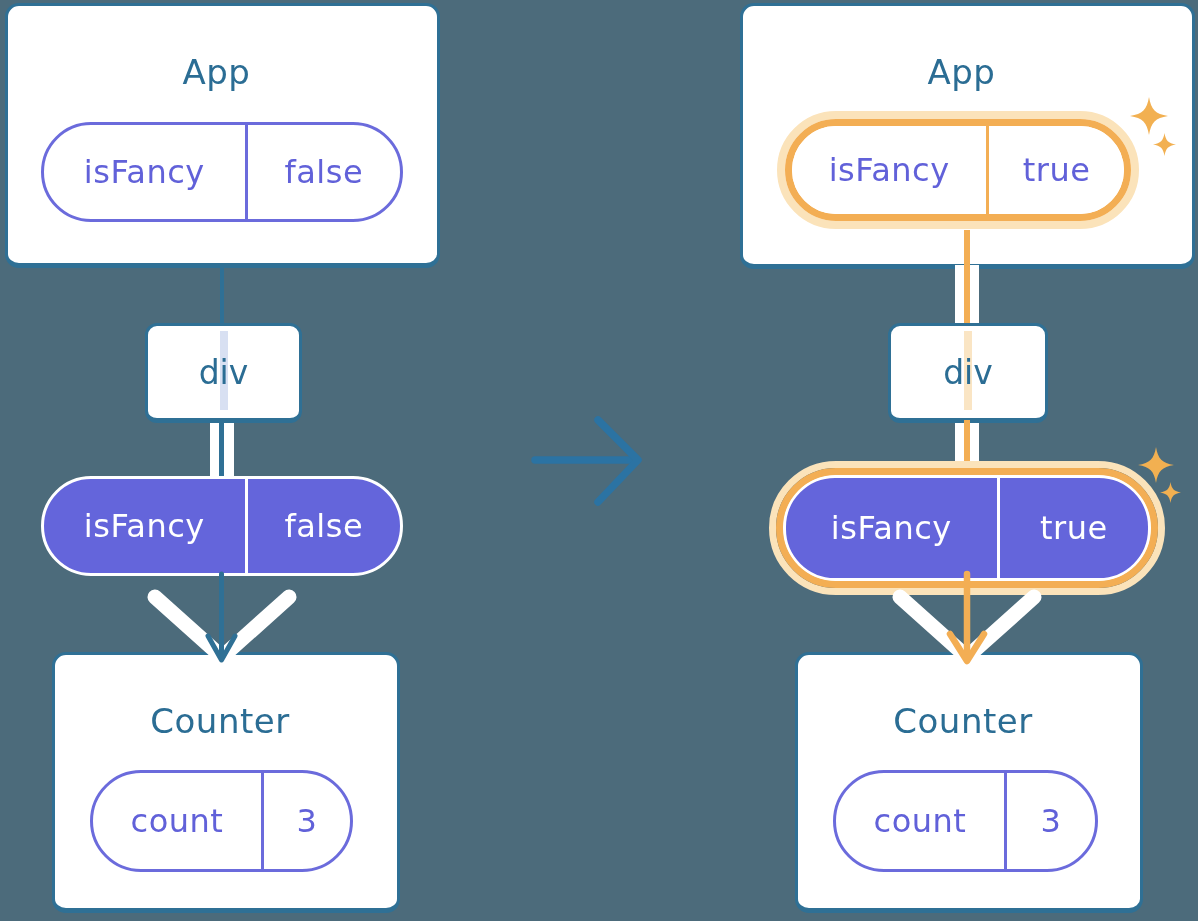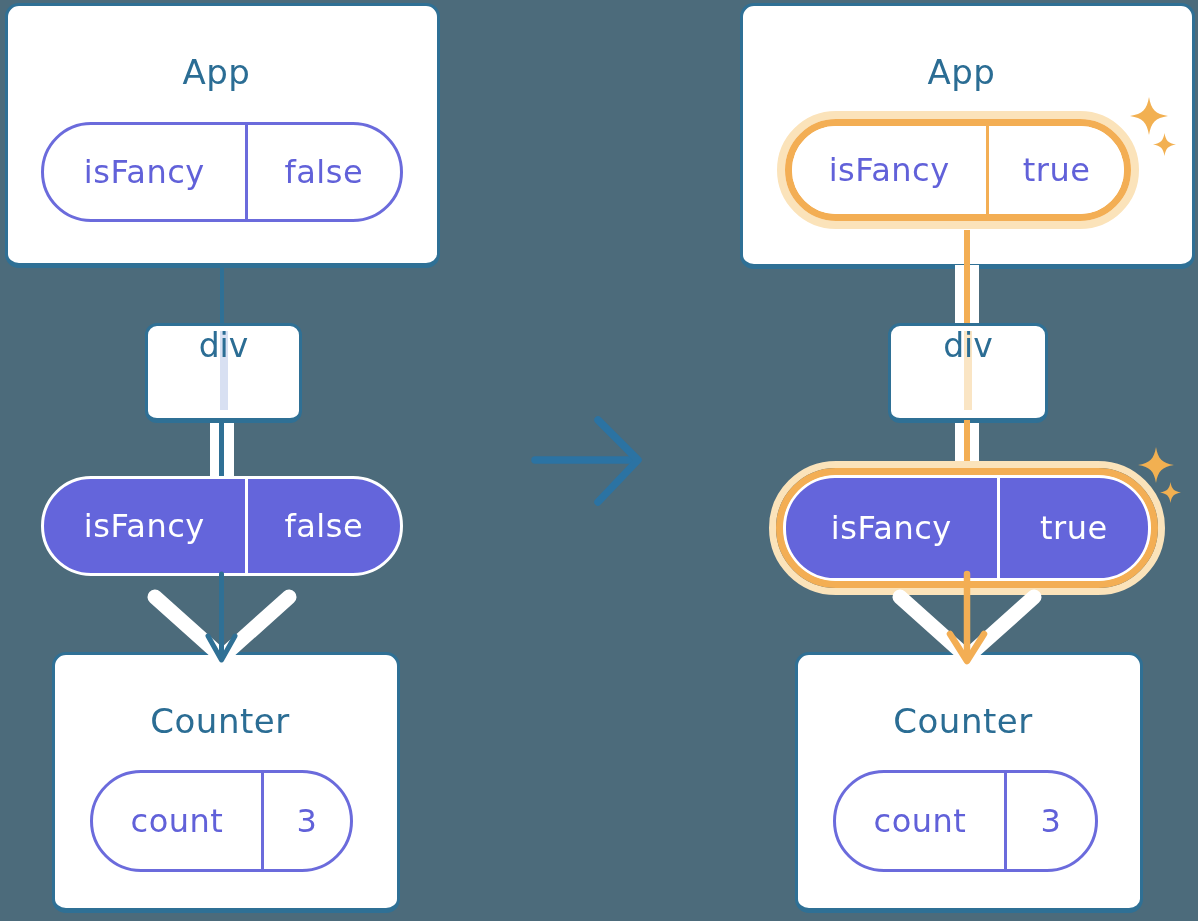--- a/index.html
+++ b/index.html
@@ -12,21 +12,21 @@
     position:absolute;background:#fff;border:3px solid #2F7095;
     border-bottom-width:5px;border-radius:14px;z-index:1;
   }
   .card-title{
     position:absolute;left:0;right:12px;text-align:center;
     font-size:34px;color:#2B6D94;font-weight:500;letter-spacing:.5px;
   }
   .node-box{
     position:absolute;background:#fff;border:3px solid #2F7095;
     border-bottom-width:5px;border-radius:12px;z-index:3;
-    display:flex;justify-content:center;
+    display:flex;align-items:center;justify-content:center;
   }
   .node-label{font-size:33px;color:#2B6D94;position:relative;z-index:2;}
   .thru-line{position:absolute;top:5px;bottom:8px;width:8px;left:50%;margin-left:-4px;z-index:1;}
   .pill{
     position:absolute;display:flex;align-items:stretch;border-radius:60px;
     background:#fff;border:3px solid #6B6BDC;overflow:hidden;
   }
   .pill .cell{
     display:flex;align-items:center;justify-content:center;
     font-size:32px;color:#6161D9;letter-spacing:.5px;

